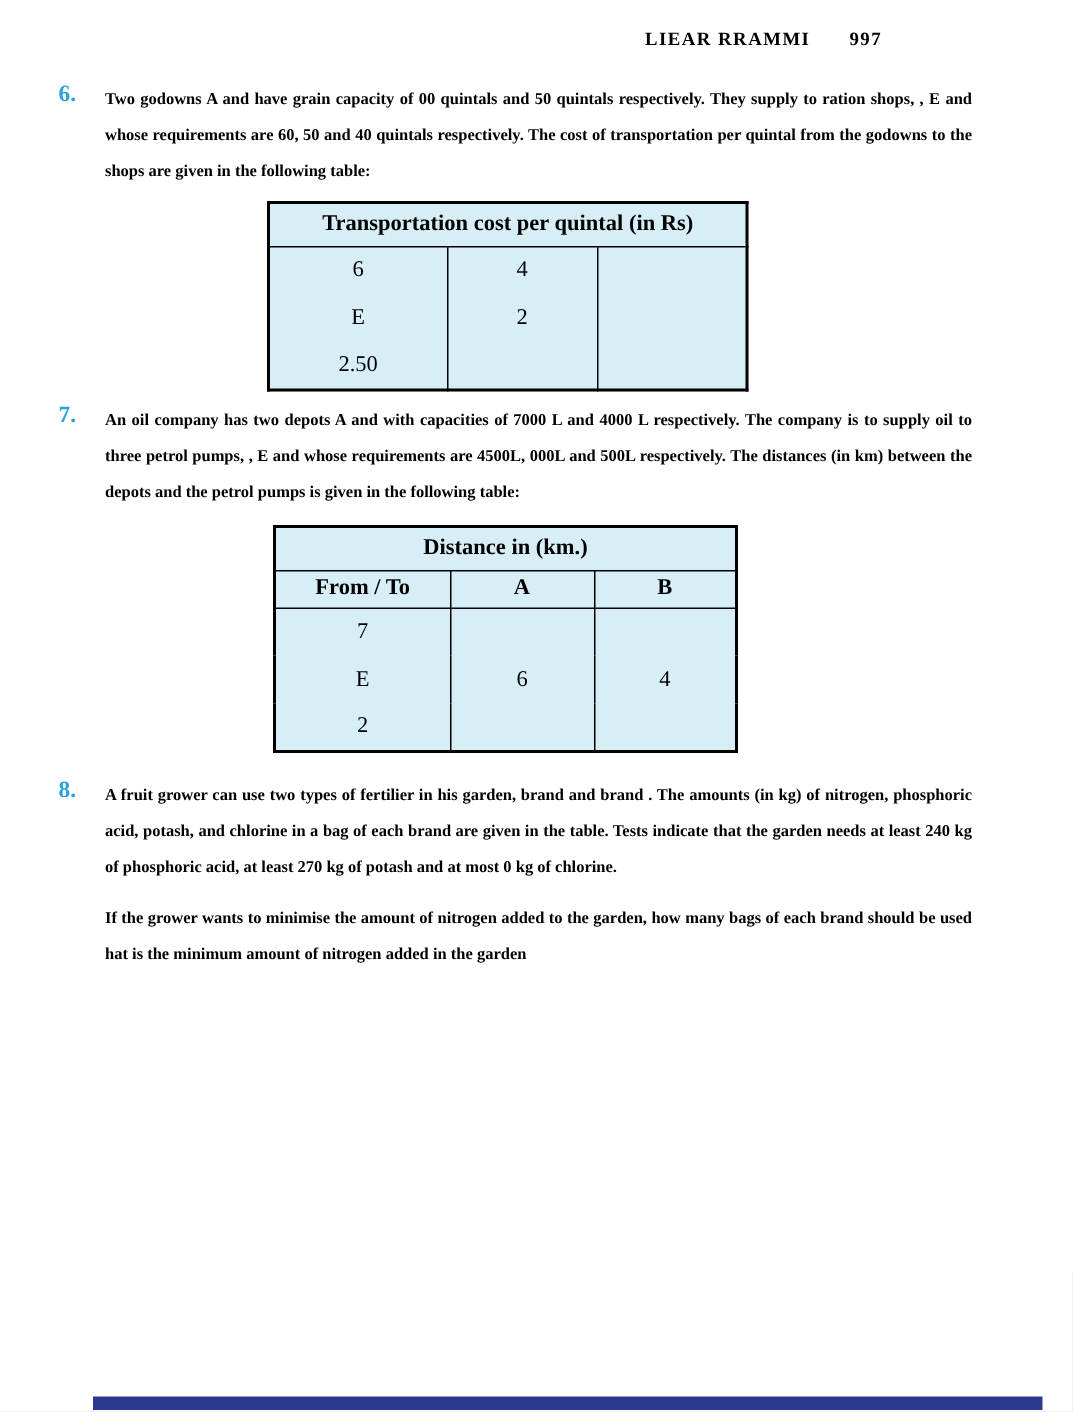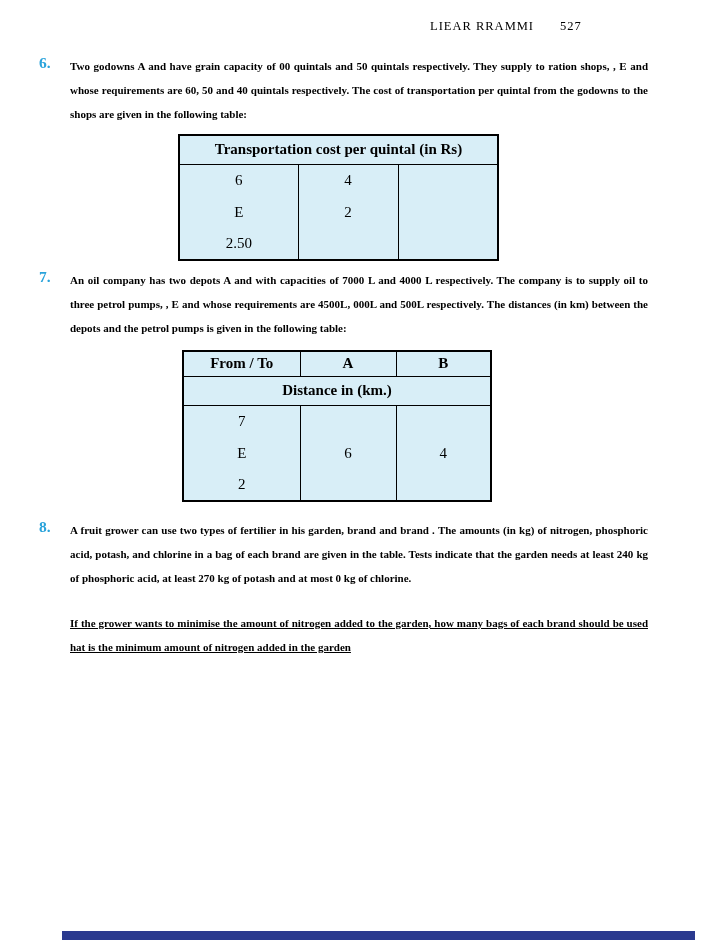--- a/index.html
+++ b/index.html
@@ -14,21 +14,21 @@
     color: #000;
     overflow: hidden;
   }
   .header {
     position: absolute;
     top: 19px;
     left: 430px;
     display: flex;
     gap: 26px;
     font-size: 12.5px;
-    font-weight: 400;
+    font-weight: 700;
     letter-spacing: 1px;
   }
   .content {
     position: absolute;
     top: 54px;
     left: 70px;
     width: 578px;
   }
   .para {
     margin: 0;
@@ -69,39 +69,39 @@
   }
   .tbl1 { margin: 8px 0 0 108px; padding-left: 25px; }
   .tbl1 .c1 { width: 119px; }
   .tbl1 .c2 { width: 100px; }
   .tbl1 .c3 { width: 100px; }
   .tbl2 { margin: 10px 0 0 112px; }
   .tbl2 .c1 { width: 117px; }
   .tbl2 .c2 { width: 96px; }
   .tbl2 .c3 { width: 95px; }
   .mt7  { margin-top: 7px; }
-  .mt10 { margin-top: 21px; text-decoration: underline; }
+  .mt10 { margin-top: 10px; }
   .mt16 { margin-top: 16px; }
   .footer-bar {
     position: absolute;
     left: 62px;
     bottom: 1px;
     width: 633px;
     height: 9px;
     background: #2B3A8F;
   }
 </style>
 </head>
 <body>
 
 <div class="page">
 
   <div class="header">
     <span>LIEAR RRAMMI</span>
-    <span>527</span>
+    <span>997</span>
   </div>
 
   <div class="content">
 
     <div class="problem">
       <span class="pnum">6.</span>
       <p class="para">Two godowns A and  have grain capacity of 00 quintals and 50 quintals respectively. They supply to  ration shops, , E and  whose requirements are 60, 50 and 40 quintals respectively. The cost of transportation per quintal from the godowns to the shops are given in the following table:</p>
     </div>
 
     <table class="tbl tbl1">
@@ -129,26 +129,26 @@
 
 
     <div class="problem mt7">
       <span class="pnum">7.</span>
       <p class="para">An oil company has two depots A and  with capacities of 7000 L and 4000 L respectively. The company is to supply oil to three petrol pumps, , E and  whose requirements are 4500L, 000L and 500L respectively. The distances (in km) between the depots and the petrol pumps is given in the following table:</p>
     </div>
 
     <table class="tbl tbl2">
       <tbody>
           <tr>
+        <td colspan="3" class="ttitle">Distance in (km.)</td>
+      </tr>
+      <tr>
         <th class="c1">From / To</th>
         <th class="c2">A</th>
         <th class="c3">B</th>
-      </tr>
-      <tr>
-        <td colspan="3" class="ttitle">Distance in (km.)</td>
       </tr>
       <tr class="brow">
         <td class="c1">7</td>
         <td class="c2"></td>
         <td class="c3"></td>
       </tr>
       <tr class="brow">
         <td class="c1">E</td>
         <td class="c2">6</td>
         <td class="c3">4</td>

